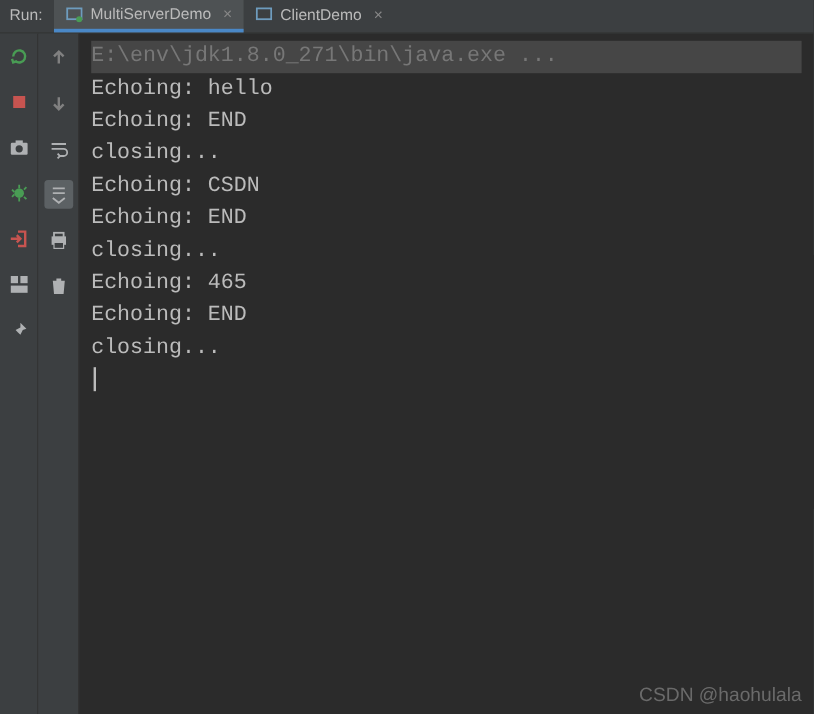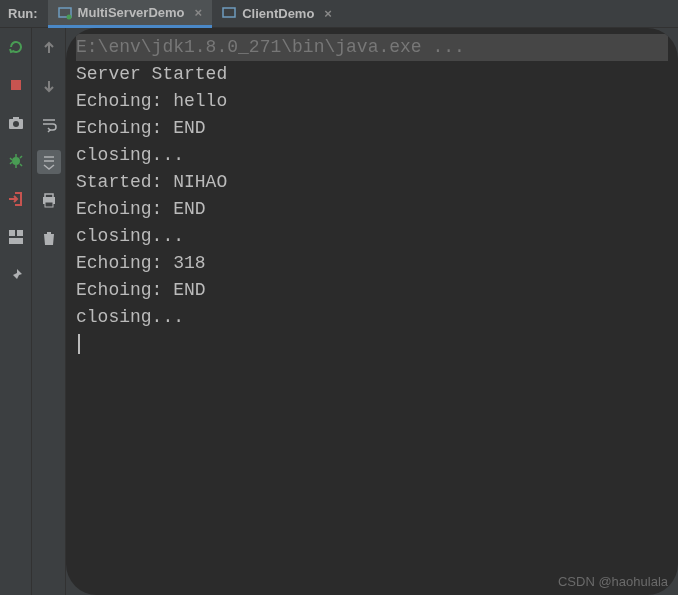--- a/index.html
+++ b/index.html
@@ -6,25 +6,24 @@
     body {
       background: #3c3f41;
       font-family: 'Segoe UI', Arial, sans-serif;
       width: 678px;
       height: 595px;
       overflow: hidden;
       position: relative;
     }
     .top-bar {
       display: flex;
-      align-items: flex-start;
+      align-items: flex-end;
       height: 28px;
       background: #3c3f41;
       border-bottom: 1px solid #323232;
-      font-weight: bold;
     }
     .run-label {
       color: #bbbbbb;
       font-size: 13px;
       padding: 0 10px 0 8px;
       line-height: 28px;
     }
     .tabs {
       display: flex;
       height: 28px;
@@ -104,21 +103,20 @@
     .console {
       flex: 1;
       background: #2b2b2b;
       padding: 6px 10px;
       font-family: 'Consolas', 'Courier New', monospace;
       font-size: 18px;
       line-height: 27px;
       color: #bbbbbb;
       overflow: hidden;
       position: relative;
-      border-radius: 31px;
     }
     .console-line {
       white-space: pre;
     }
     .console-line.cmd {
       background: #464646;
       color: #777;
     }
     .caret {
       display: inline-block;
@@ -126,21 +124,21 @@
       height: 20px;
       background: #bbbbbb;
       vertical-align: middle;
       margin-left: 2px;
     }
     .watermark {
       position: absolute;
       bottom: 6px;
       right: 10px;
       color: #6a6a6a;
-      font-size: 13px;
+      font-size: 16px;
       font-family: Arial, sans-serif;
       margin-top: 32px;
     }
   </style>
 </head>
 <body>
 
 <div class="top-bar">
   <span class="run-label">Run:</span>
   <div class="tabs">
@@ -243,27 +241,26 @@
     </div>
     <div class="second-btn">
       <svg width="16" height="18" viewBox="0 0 16 18">
           <path d="M3 5h10l-1 11H4zM6 3h4v2H6zM2 5h12" fill="#afb1b3"></path>
         </svg>
     </div>
   </div>
 
   <div class="console">
     <div class="console-line cmd">E:\env\jdk1.8.0_271\bin\java.exe ...</div>
-    <div class="console-line">Server Started</div>
     <div class="console-line">Echoing: hello</div>
     <div class="console-line">Echoing: END</div>
     <div class="console-line">closing...</div>
-    <div class="console-line">Started: NIHAO</div>
+    <div class="console-line">Echoing: CSDN</div>
     <div class="console-line">Echoing: END</div>
     <div class="console-line">closing...</div>
-    <div class="console-line">Echoing: 318</div>
+    <div class="console-line">Echoing: 465</div>
     <div class="console-line">Echoing: END</div>
     <div class="console-line">closing...</div>
     <div class="console-line"><span class="caret"></span></div>
   </div>
 </div>
 
 <div class="watermark">CSDN @haohulala</div>
 
 </body></html>

